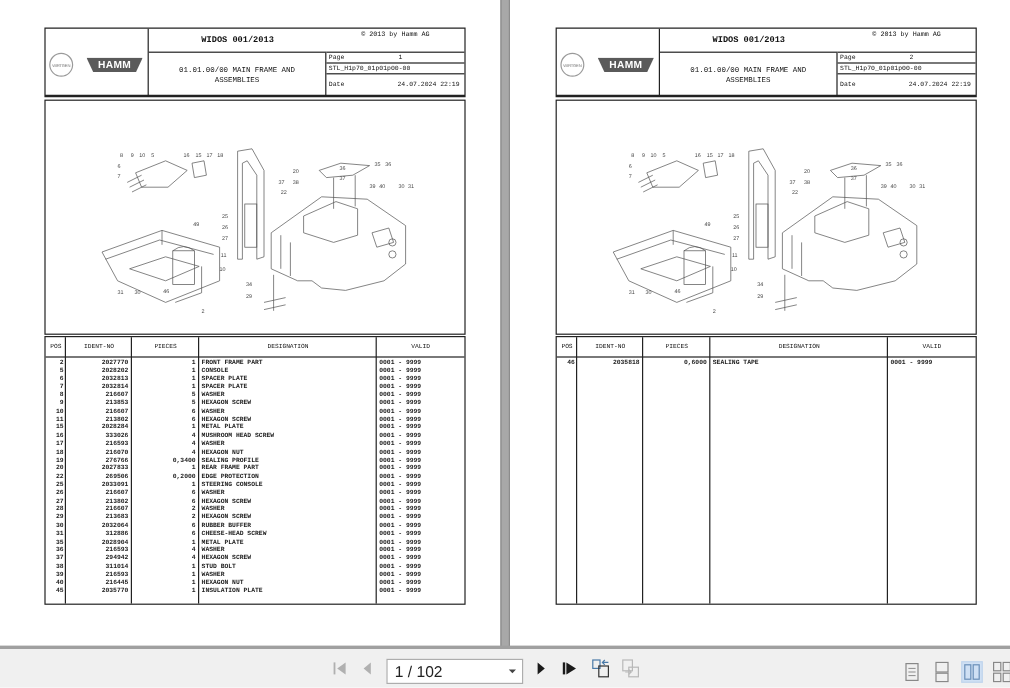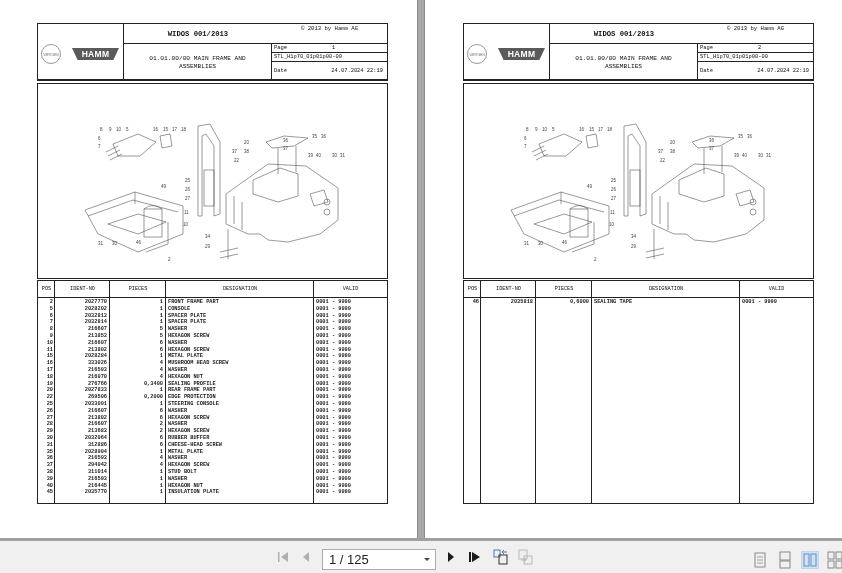--- a/index.html
+++ b/index.html
@@ -498,21 +498,21 @@
         <rect x="2" y="2" width="1.5" height="10" fill="#b0b0b0"></rect>
         <polygon points="12,2 5,7 12,12" fill="#b0b0b0"></polygon>
       </svg>
   </div>
   <div class="tb-btn" style="left:298px;">
     <svg width="14" height="14" viewBox="0 0 14 14">
         <polygon points="10,2 4,7 10,12" fill="#b0b0b0"></polygon>
       </svg>
   </div>
   <div class="page-input">
-    <span>1 / 125</span>
+    <span>1 / 102</span>
     <span class="dd"></span>
   </div>
   <div class="tb-btn" style="left:443px;">
     <svg width="14" height="14" viewBox="0 0 14 14">
         <polygon points="4,2 10,7 4,12" fill="#1a1a1a"></polygon>
       </svg>
   </div>
   <div class="tb-btn" style="left:467px;">
     <svg width="14" height="14" viewBox="0 0 14 14">
         <rect x="1" y="2" width="2" height="10" fill="#1a1a1a"></rect>

